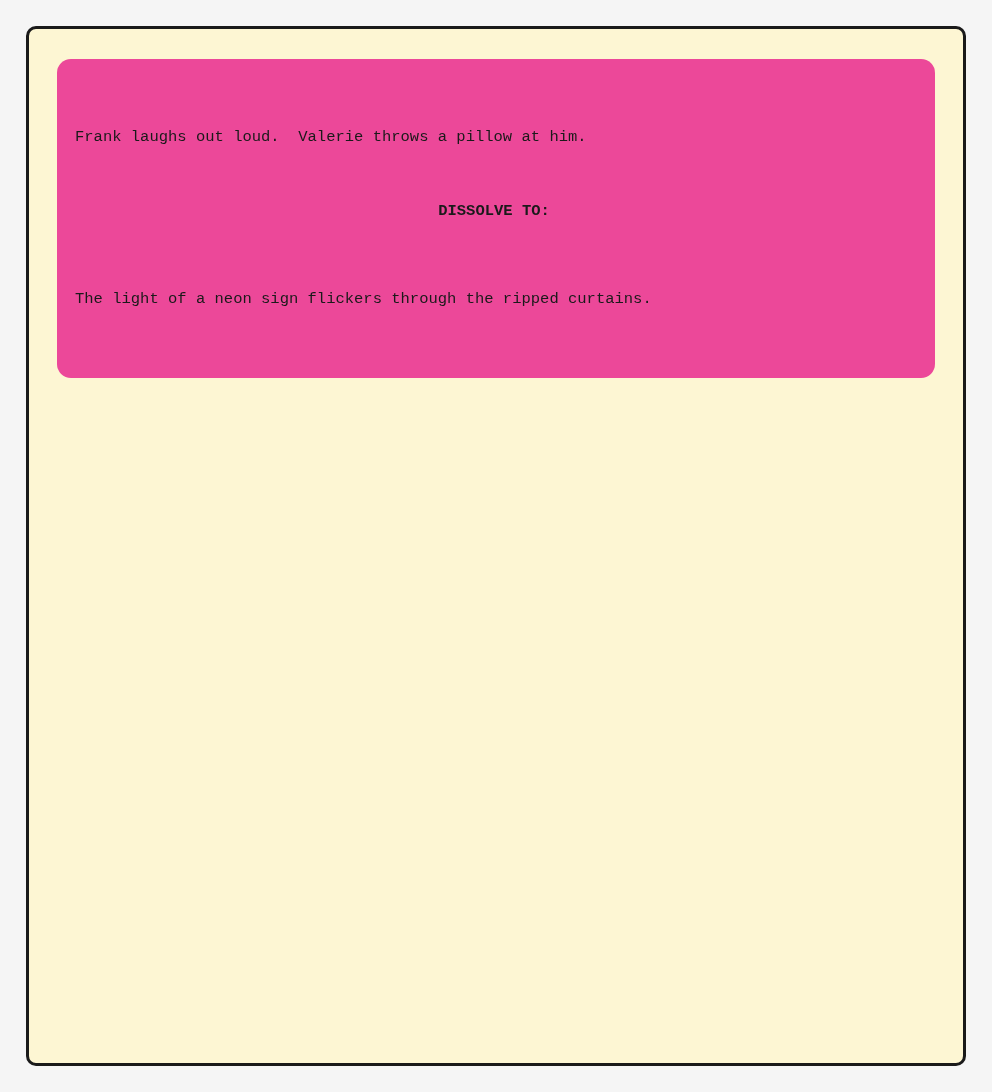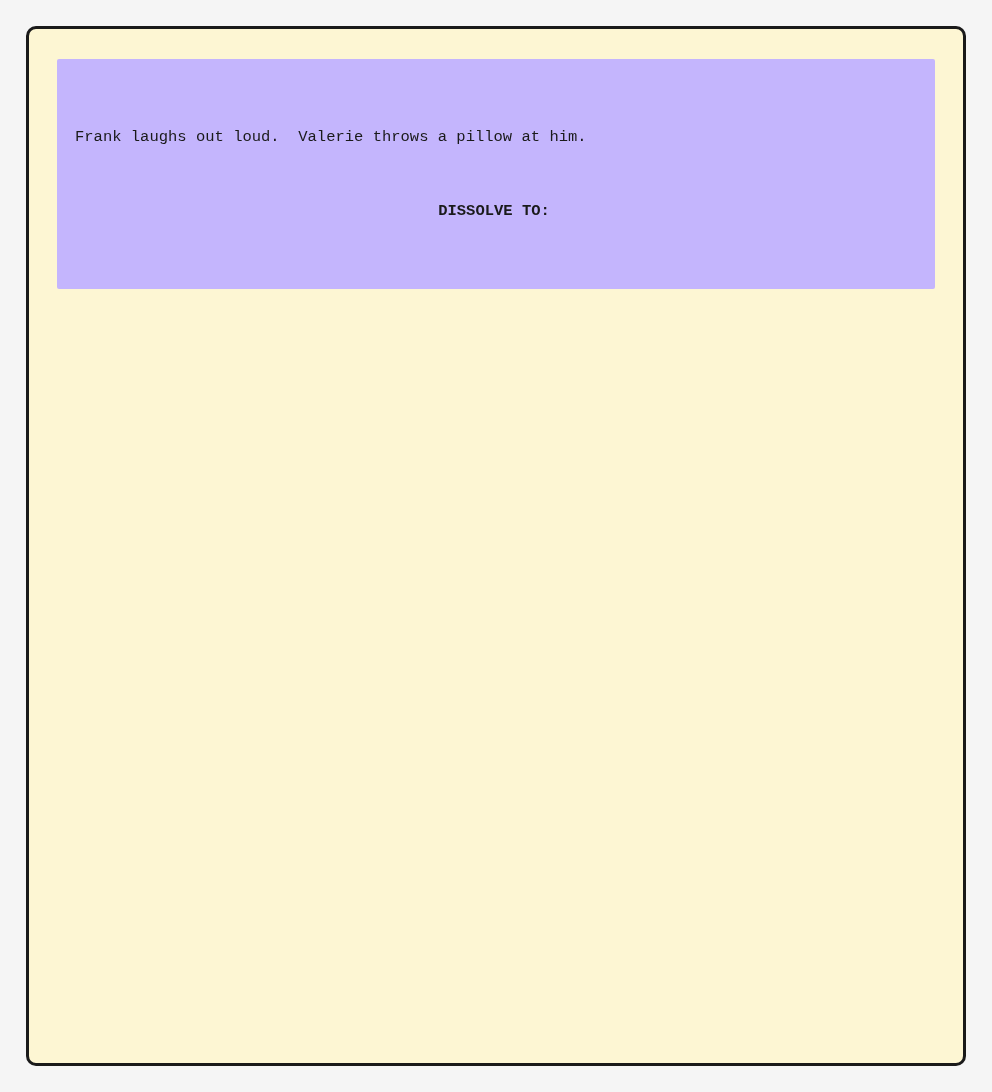--- a/index.html
+++ b/index.html
@@ -22,28 +22,28 @@
       width: 940px;
       height: 1040px;
       background: #fdf6d3;
       border: 3px solid #1a1a1a;
       border-radius: 10px;
       padding: 30px 28px;
       position: relative;
     }
 
     .screenplay-block {
-      background: #c4b5fd;
+      background: #ec4899;
       padding: 16px 18px;
       font-family: 'Courier New', Courier, monospace;
       font-size: 15.5px;
       line-height: 1.6;
       color: #1a1a1a;
       white-space: pre-wrap;
-      border-radius: 2px;
+      border-radius: 14px;
     }
 
     .action-line {
       display: block;
     }
 
     .transition-line {
       display: block;
       text-align: center;
       padding-right: 4px;
@@ -61,15 +61,16 @@
     }
   </style>
 </head>
 <body>
 
 <div class="page-container">
 
   <div class="screenplay-block">
     <span class="action-line">Frank laughs out loud.  Valerie throws a pillow at him.</span>
     <span class="transition-line">DISSOLVE TO:</span>
+    <span class="description-line">The light of a neon sign flickers through the ripped curtains.</span>
   </div>
 
 </div>
 
 </body></html>

